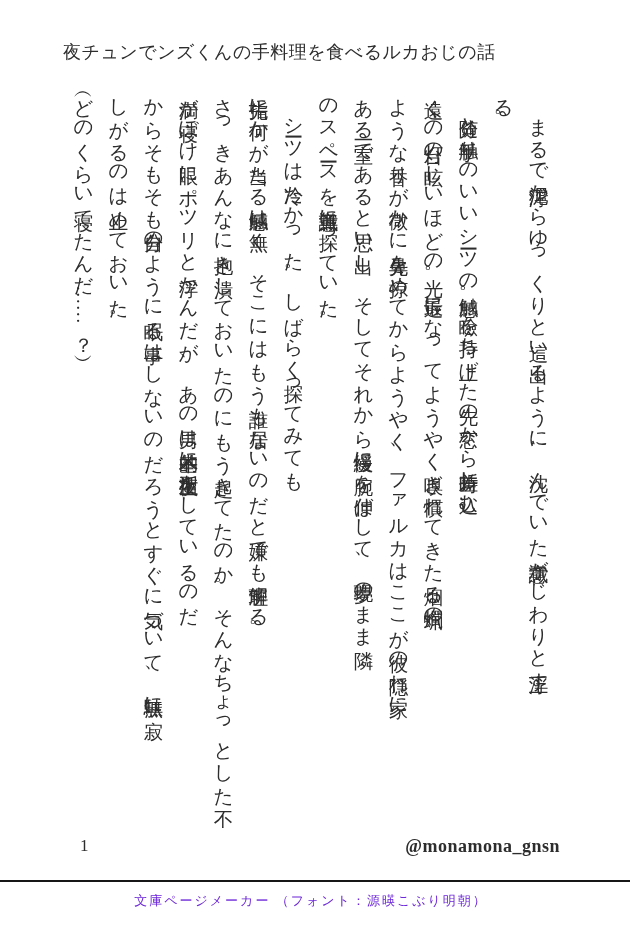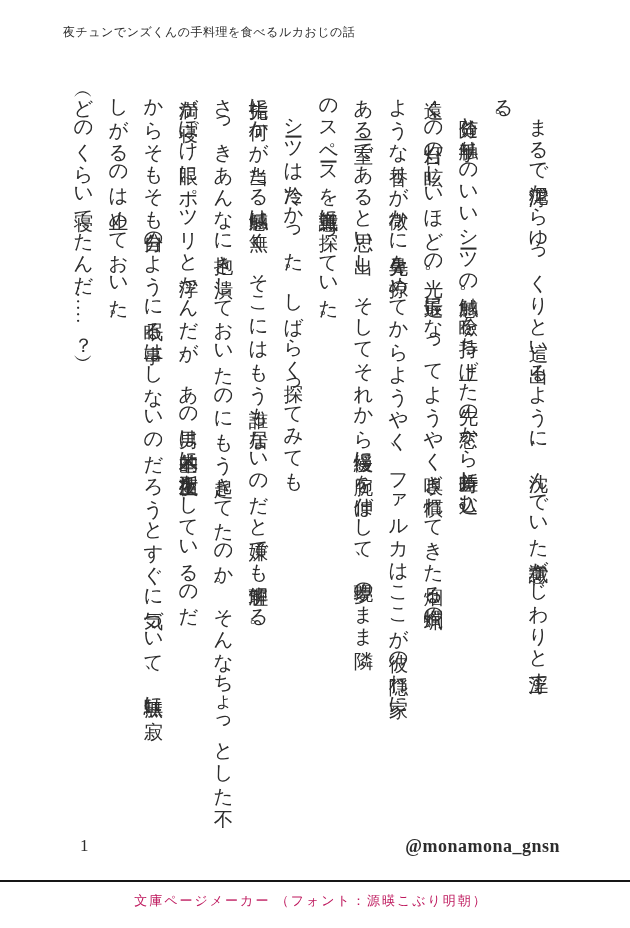--- a/index.html
+++ b/index.html
@@ -12,22 +12,22 @@
     width: 630px;
     height: 928px;
     background: #ffffff;
     overflow: hidden;
     font-family: "Liberation Serif", "DejaVu Serif", serif;
     color: #2d2d2d;
   }
   .title {
     position: absolute;
     left: 63px;
-    top: 24px;
-    font-size: 12px;
+    top: 40px;
+    font-size: 18px;
     letter-spacing: 0.5px;
     white-space: nowrap;
     color: #2d2d2d;
   }
   .body-text {
     position: absolute;
     top: 85px;
     right: 74px;
     height: 712px;
     writing-mode: vertical-rl;
@@ -66,21 +66,21 @@
     background: #171717;
   }
   .footer-caption {
     position: absolute;
     left: 0;
     top: 892px;
     width: 622px;
     text-align: center;
     font-size: 13px;
     letter-spacing: 2px;
-    color: #be185d;
+    color: #6d28d9;
     white-space: nowrap;
   }
 </style>
 </head>
 <body>
 
 <div class="page">
 
   <header class="title">夜チュンでンズくんの手料理を食べるルカおじの話</header>
 

